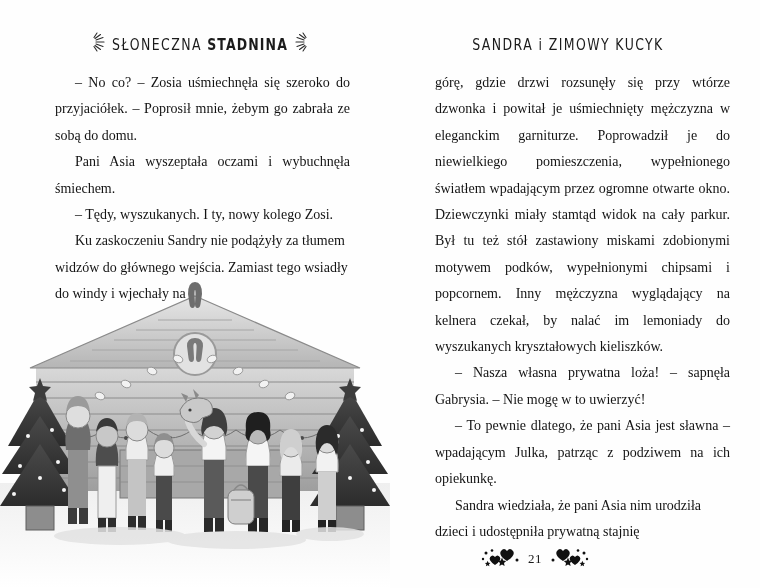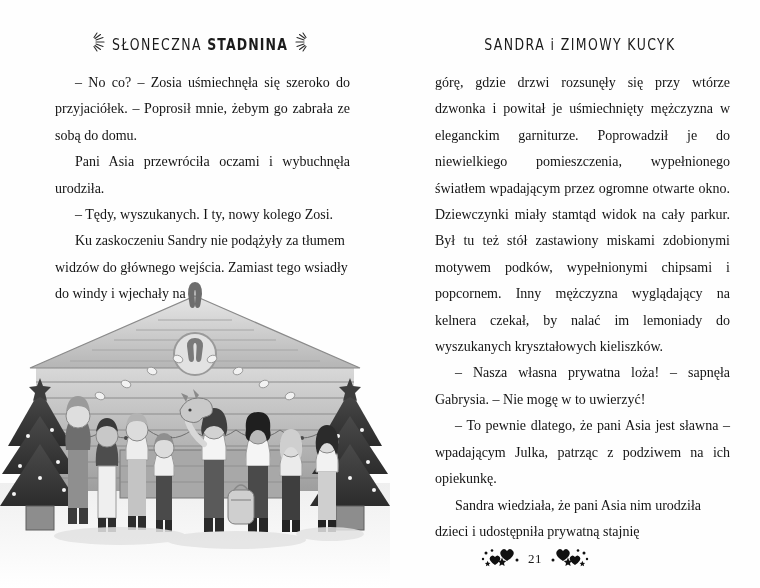--- a/index.html
+++ b/index.html
@@ -26,21 +26,21 @@
   .runhead {
     position: absolute;
     top: 30px;
     height: 22px;
     display: flex;
     align-items: flex-end;
     justify-content: center;
     gap: 6px;
   }
   .runhead.left  { left: 40px;  width: 320px; }
-  .runhead.right { left: 420px; width: 320px; }
+  .runhead.right { left: 408px; width: 320px; }
 
   .rh-text {
     font-family: "DejaVu Sans", sans-serif;
     font-size: 12.5px;
     letter-spacing: 1.4px;
     color: #1b1b1b;
     white-space: nowrap;
     transform: scaleY(1.32);
     transform-origin: center;
   }
@@ -135,21 +135,21 @@
       </svg>
     </span>
   </div>
 
   <div class="runhead right">
     <span class="rh-text">SANDRA i ZIMOWY KUCYK</span>
   </div>
 
   <div class="col left">
     <p class="indent">– No co? – Zosia uśmiechnęła się szeroko do przyjaciółek. – Poprosił mnie, żebym go zabrała ze sobą do domu.</p>
-    <p class="indent">Pani Asia przewróciła oczami i wybuchnęła urodziła.</p>
+    <p class="indent">Pani Asia wyszeptała oczami i wybuchnęła śmiechem.</p>
     <p class="indent">– Tędy, wyszukanych. I ty, nowy kolego Zosi.</p>
     <p class="indent last-line-left">Ku zaskoczeniu Sandry nie podążyły za tłumem widzów do głównego wejścia. Zamiast tego wsiadły do windy i wjechały na</p>
   </div>
 
   <div class="col right">
     <p>górę, gdzie drzwi rozsunęły się przy wtórze dzwonka i powitał je uśmiechnięty mężczyzna w eleganckim garniturze. Poprowadził je do niewielkiego pomieszczenia, wypełnionego światłem wpadającym przez ogromne otwarte okno. Dziewczynki miały stamtąd widok na cały parkur. Był tu też stół zastawiony miskami zdobionymi motywem podków, wypełnionymi chipsami i popcornem. Inny mężczyzna wyglądający na kelnera czekał, by nalać im lemoniady do wyszukanych kryształowych kieliszków.</p>
     <p class="indent">– Nasza własna prywatna loża! – sapnęła Gabrysia. – Nie mogę w to uwierzyć!</p>
     <p class="indent">– To pewnie dlatego, że pani Asia jest sławna – wpadającym Julka, patrząc z podziwem na ich opiekunkę.</p>
     <p class="indent last-line-left">Sandra wiedziała, że pani Asia nim urodziła dzieci i udostępniła prywatną stajnię</p>
   </div>

